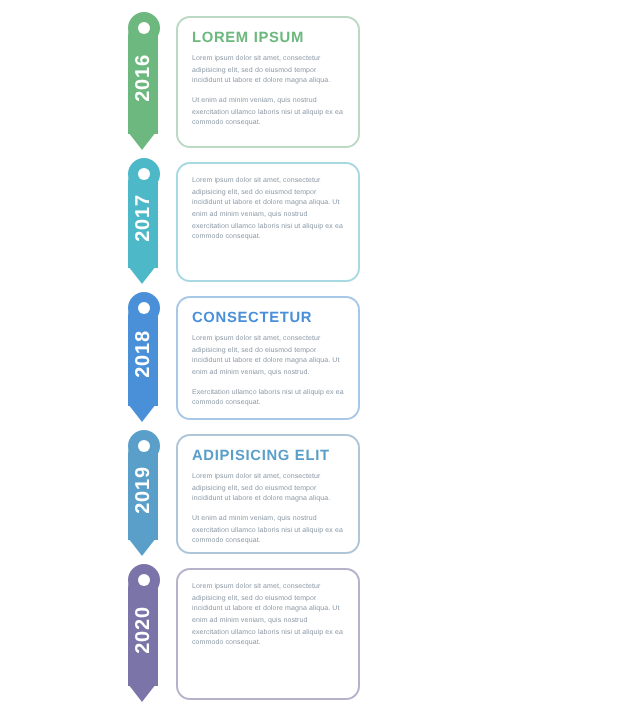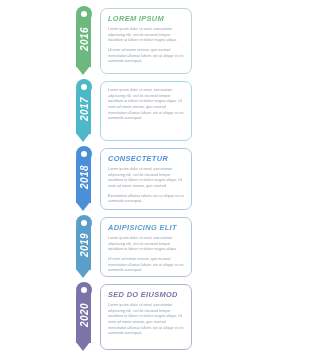--- a/index.html
+++ b/index.html
@@ -9,25 +9,24 @@
   }
   body {
     width: 248px;
     height: 360px;
     overflow: hidden;
     font-family: "Liberation Sans", sans-serif;
     position: relative;
   }
   #timeline {
     position: absolute;
-    left: 12px;
+    left: 0;
     top: 0;
     width: 248px;
     height: 360px;
-    font-style: italic;
   }
   .row {
     position: absolute;
     left: 0;
     width: 248px;
     display: block;
   }
   
   .ribbon {
     position: absolute;
@@ -176,17 +175,16 @@
     </div>
     <div class="row" style="top: 282px; height: 70px;">
       <div class="ribbon">
         <div class="ribbon-body" style="background: rgb(123, 116, 168);">
           <span class="year">2020</span>
         </div>
         <div class="ribbon-tip" style="border-top-color: rgb(123, 116, 168);"></div>
         <div class="ribbon-knob" style="background: rgb(123, 116, 168);"></div>
       </div>
       <div class="card" style="border-color: rgb(182, 178, 203);">
-        <div class="card-title" style="color: rgb(123, 116, 168);">SED DO EIUSMOD</div>
         <p class="para" style="color: rgb(141, 154, 166);">Lorem ipsum dolor sit amet, consectetur adipisicing elit, sed do eiusmod tempor incididunt ut labore et dolore magna aliqua. Ut enim ad minim veniam, quis nostrud exercitation ullamco laboris nisi ut aliquip ex ea commodo consequat.</p>
       </div>
     </div>
   </div>
 
 </body></html>

